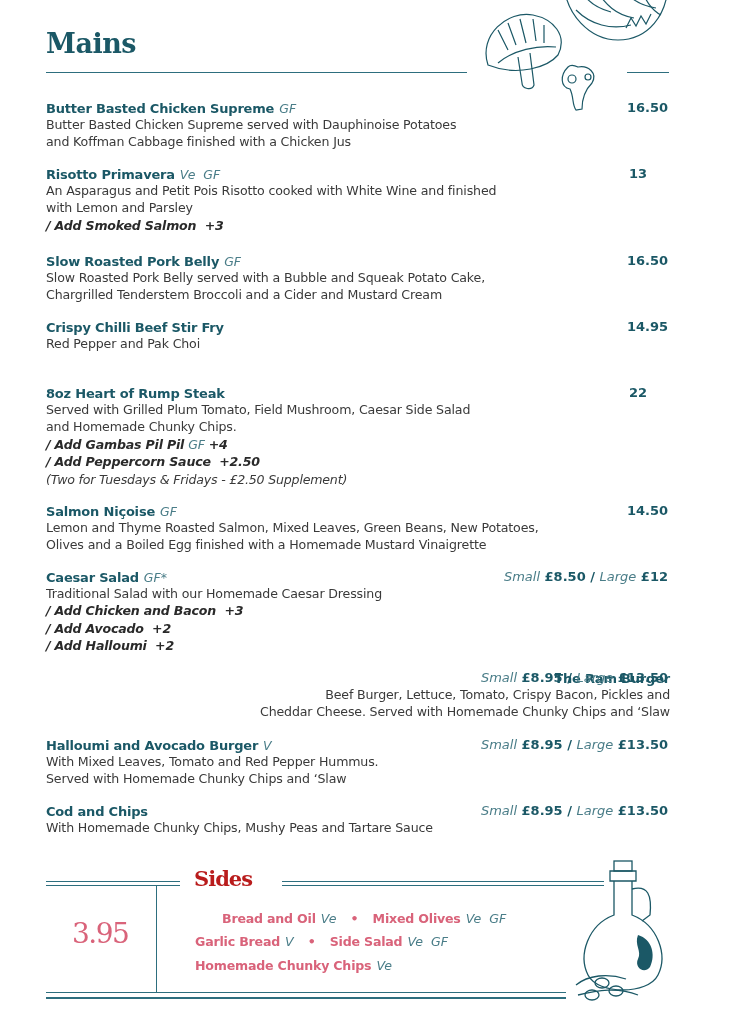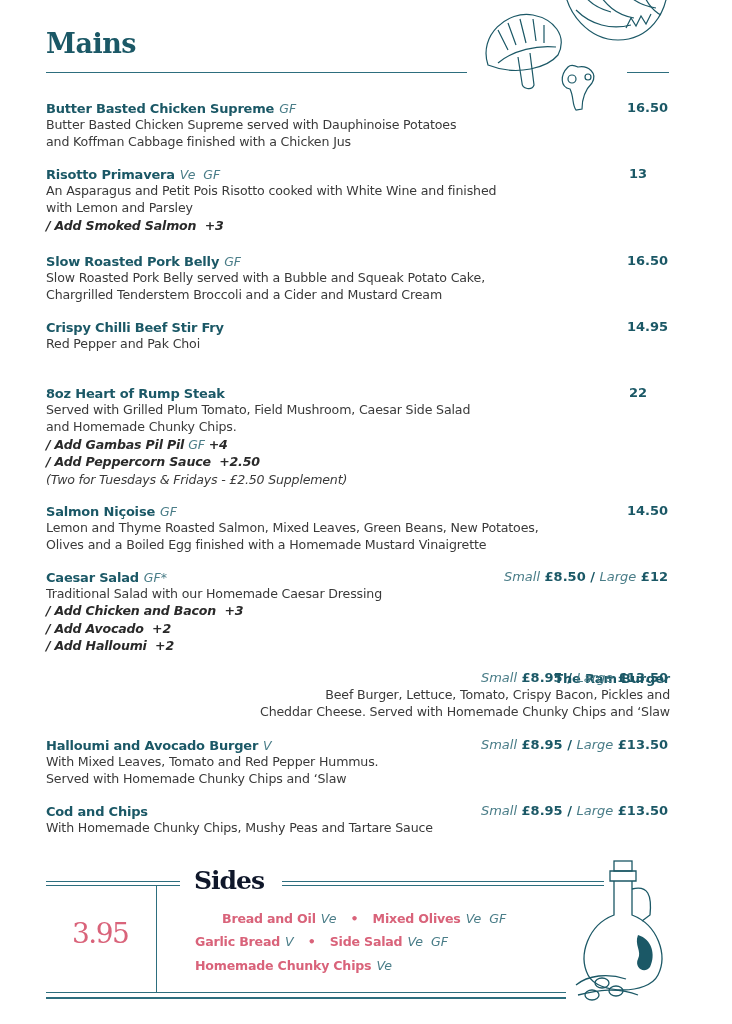--- a/index.html
+++ b/index.html
@@ -25,21 +25,21 @@
   .note { font-size:12.6px; line-height:17.4px; font-style:italic; color:#3a3a3a; letter-spacing:-0.2px; }
 
   
   .sides-top1 { position:absolute; left:38px; top:881px; width:134px; height:1px; background:#2d6e7e; }
   .sides-top2 { position:absolute; left:38px; top:885px; width:134px; height:1px; background:#2d6e7e; }
   .sides-top3 { position:absolute; left:274px; top:881px; width:322px; height:1px; background:#2d6e7e; }
   .sides-top4 { position:absolute; left:274px; top:885px; width:322px; height:1px; background:#2d6e7e; }
   .sides-vert { position:absolute; left:148px; top:886px; width:1px; height:106px; background:#2d6e7e; }
   .sides-bot1 { position:absolute; left:38px; top:992px; width:520px; height:1px; background:#2d6e7e; }
   .sides-bot2 { position:absolute; left:38px; top:997px; width:520px; height:2px; background:#2d6e7e; }
-  .sides-title { position:absolute; left:186px; top:866px; font-family:"DejaVu Serif", serif; font-weight:bold; font-size:25px; color:#0f172a; letter-spacing:-1px; }
+  .sides-title { position:absolute; left:186px; top:866px; font-family:"DejaVu Serif", serif; font-weight:bold; font-size:21px; color:#b91c1c; letter-spacing:-1px; }
   .sides-price { position:absolute; left:64px; top:917px; font-family:"DejaVu Serif", serif; font-size:28px; color:#d9637a; letter-spacing:-1.5px; }
   .sides-row { position:absolute; left:187px; font-size:12.6px; line-height:18px; white-space:nowrap; }
   .side-name { font-weight:bold; color:#d9637a; letter-spacing:-0.2px; }
   .side-tag { font-style:italic; color:#4a7d88; margin-left:5px; }
   .dot { color:#d9637a; margin:0 14px; font-weight:bold; }
 
   .illus { position:absolute; }
 </style>
 </head>
 <body>

